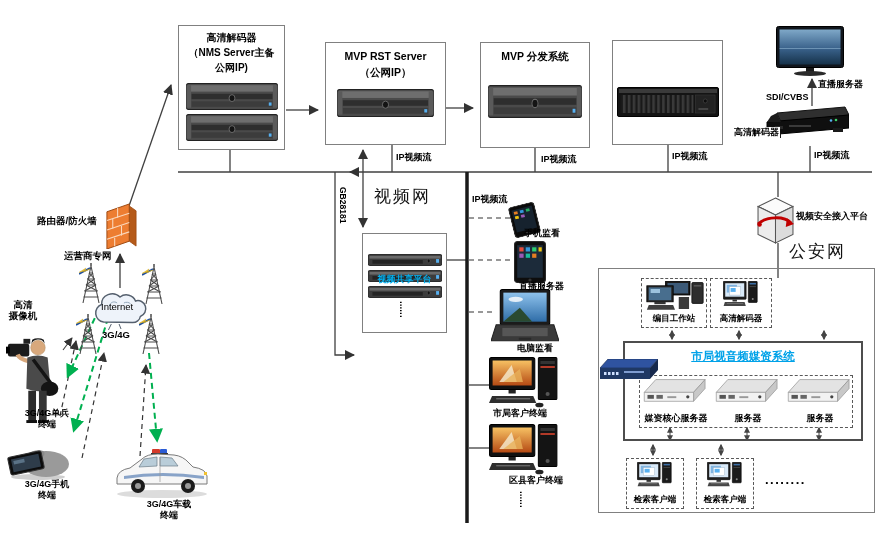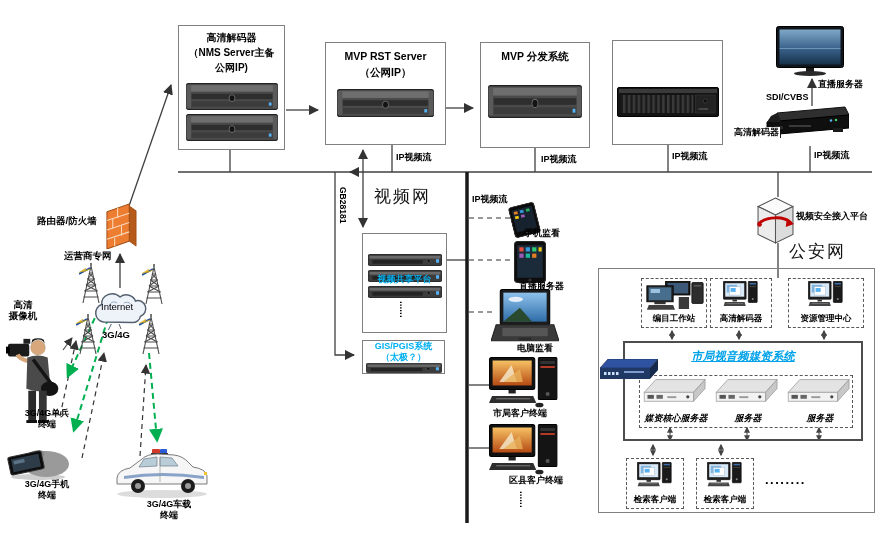--- a/index.html
+++ b/index.html
@@ -1,21 +1,21 @@
 <!DOCTYPE html>
 <html><head>
 <meta charset="utf-8">
 <style>
   html,body{margin:0;padding:0;background:#fff;}
   #stage{position:relative;width:881px;height:536px;background:#fff;overflow:hidden;
          font-family:"Liberation Sans","DejaVu Sans",sans-serif;}
   svg.overlay{position:absolute;left:0;top:0;z-index:1;}
   .box{position:absolute;border:1.5px solid #808080;background:transparent;z-index:2;box-sizing:border-box;}
   .dbox{position:absolute;border:1.5px dashed #595959;background:transparent;z-index:2;box-sizing:border-box;}
-  .inbox{position:absolute;border:2px solid #4d4d4d;background:transparent;z-index:2;box-sizing:border-box;font-style:italic;}
+  .inbox{position:absolute;border:2px solid #4d4d4d;background:transparent;z-index:2;box-sizing:border-box;}
   .icon{position:absolute;z-index:3;}
   .lbl{position:absolute;font-size:9px;font-weight:bold;color:#000;white-space:nowrap;z-index:4;line-height:1.2;}
   .lbl.n{font-weight:normal;}
   .c2{text-align:center;}
   .c2 div{white-space:nowrap;}
   .title{position:absolute;left:0;top:5px;width:100%;text-align:center;font-size:10.5px;font-weight:bold;line-height:1.5;z-index:4;}
   .wrap{white-space:normal;padding:0 10px;box-sizing:border-box;}
   .net{position:absolute;font-size:17px;font-weight:normal;letter-spacing:2px;color:#111;z-index:4;white-space:nowrap;}
   .blue{color:#00B0F0;}
   .vtext{position:absolute;writing-mode:vertical-rl;text-orientation:mixed;font-size:8.5px;font-weight:bold;z-index:4;}
@@ -407,29 +407,20 @@
       </svg>
     <svg class="icon" style="left:5px;top:36px" width="74" height="12">
         <use href="#srv1u"></use>
       </svg>
     <svg class="icon" style="left:5px;top:52px" width="74" height="12">
         <use href="#srv1u"></use>
       </svg>
     <div class="vdots" style="left:37px;top:67px;height:30px;">......</div>
   </div>
 
-  <div class="box" style="left:362px;top:340px;width:83px;height:34px;">
-    <div class="title blue" style="top:0px;font-size:9px;line-height:1.25;">
-      <div>GIS/PGIS系统</div>
-      <div>（太极？）</div>
-    </div>
-    <svg class="icon" style="left:3px;top:22px" width="76" height="10">
-        <use href="#srv1u"></use>
-      </svg>
-  </div>
 
   <svg class="icon" style="left:511px;top:204px;transform:rotate(-14deg)" width="27" height="32">
       <use href="#phonesym"></use>
     </svg>
   <div class="lbl" style="left:524px;top:228px;">手机监看</div>
   <svg class="icon" style="left:514px;top:241px" width="32" height="42">
       <use href="#tabletsym"></use>
     </svg>
   <div class="lbl" style="left:519px;top:281px;">直播服务器</div>
   <svg class="icon" style="left:491px;top:289px" width="68" height="56">
@@ -506,26 +497,20 @@
       <svg class="icon" style="left:3px;top:2px" width="60" height="32">
           <use href="#ws2"></use>
         </svg>
       <div class="boxlbl">编目工作站</div>
     </div>
     <div class="dbox" style="left:111px;top:9px;width:62px;height:50px;">
       <svg class="icon" style="left:12px;top:2px" width="38" height="32">
           <use href="#pcblue"></use>
         </svg>
       <div class="boxlbl">高清解码器</div>
-    </div>
-    <div class="dbox" style="left:189px;top:9px;width:76px;height:50px;">
-      <svg class="icon" style="left:19px;top:2px" width="38" height="32">
-          <use href="#pcblue"></use>
-        </svg>
-      <div class="boxlbl">资源管理中心</div>
     </div>
 
     <div class="inbox" style="left:24px;top:72px;width:240px;height:100px;">
       <div class="medialink blue" style="color:#00A2E8;">市局视音频媒资系统</div>
       <div class="dbox" style="left:14px;top:32px;width:214px;height:53px;"></div>
       <svg class="icon" style="left:18px;top:34px" width="64" height="32">
           <use href="#srvwhite"></use>
         </svg>
       <svg class="icon" style="left:90px;top:34px" width="64" height="32">
           <use href="#srvwhite"></use>

